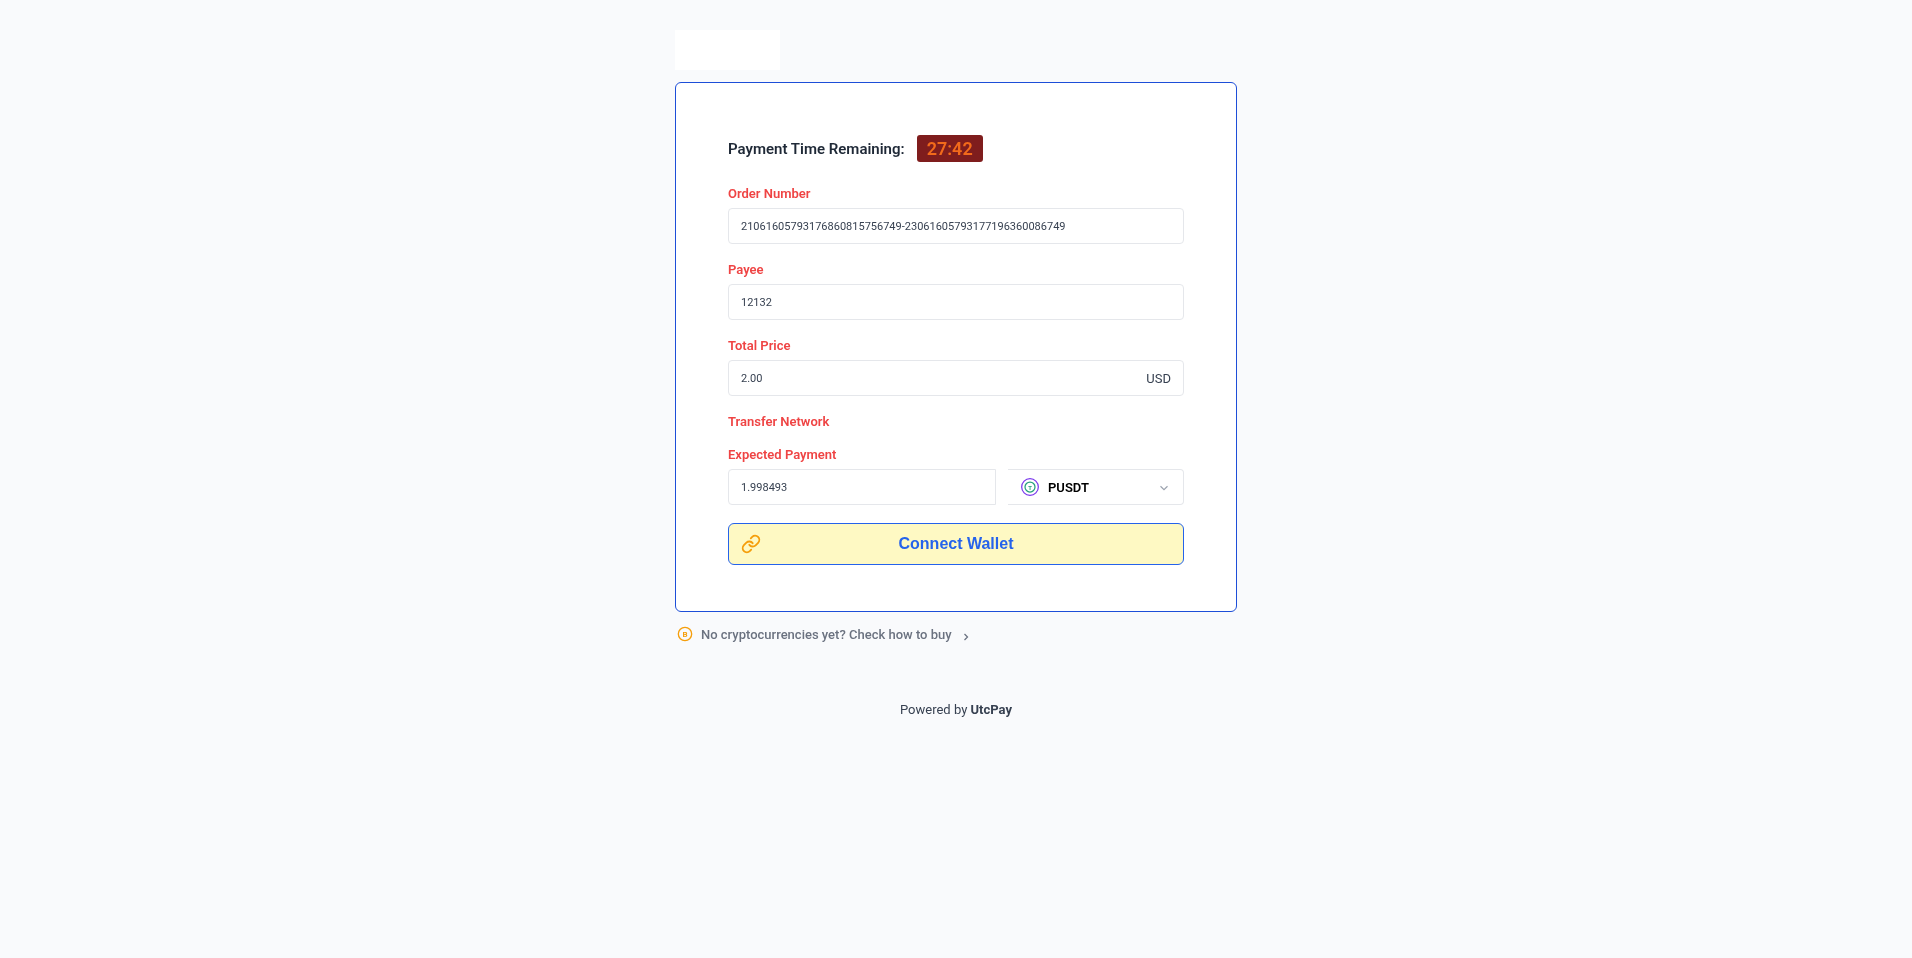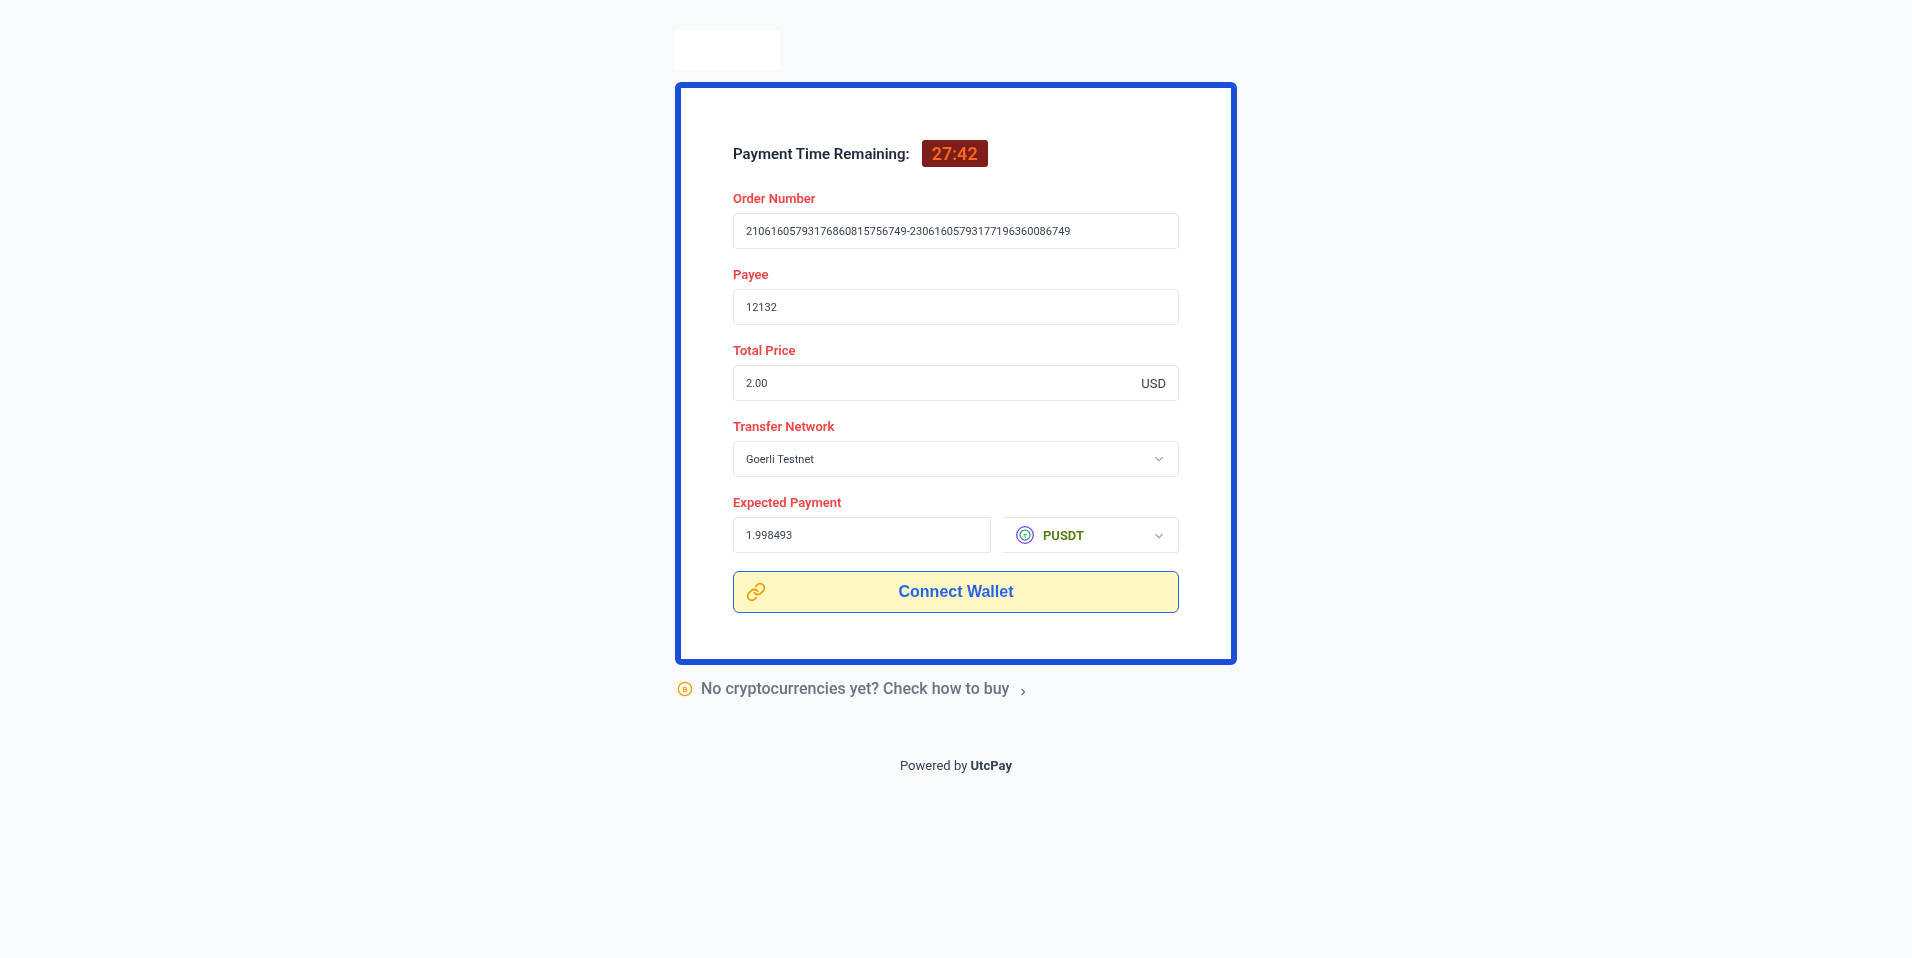--- a/index.html
+++ b/index.html
@@ -28,21 +28,21 @@
       justify-content: flex-start;
     }
     .logo-box {
       width: 105px;
       height: 40px;
       background: #fff;
     }
     .card {
       width: 562px;
       background: #fff;
-      border: 6px solid #1d4ed8;
+      border: 1px solid #1d4ed8;
       border-radius: 6px;
       padding: 52px 52px 46px 52px;
       margin-top: 2px;
     }
     .timer-row {
       display: flex;
       align-items: center;
       gap: 12px;
       margin-bottom: 24px;
     }
@@ -127,21 +127,21 @@
       width: 20px;
       height: 20px;
       border-radius: 50%;
       display: flex;
       align-items: center;
       justify-content: center;
     }
     .currency-label {
       font-size: 13px;
       font-weight: 600;
-      color: #4d7c0f;
+      color: #000000;
     }
     .btn {
       width: 100%;
       border: 1.5px solid #2563eb;
       border-radius: 6px;
       background: #fef9c3;
       padding: 11px 0;
       display: flex;
       align-items: center;
       justify-content: center;
@@ -172,21 +172,21 @@
     }
     .bitcoin-icon {
       width: 16px;
       height: 16px;
       display: flex;
       align-items: center;
       justify-content: center;
     }
     .footer-text {
       color: #6b7280;
-      font-size: 16px;
+      font-size: 13px;
       font-weight: 500;
     }
     .chevron-right {
       width: 12px;
       height: 12px;
     }
     .powered {
       width: 100%;
       text-align: center;
       margin-top: 60px;
@@ -229,28 +229,20 @@
     <div class="field">
       <span class="field-label">Total Price</span>
       <div class="field-box">
         <span class="field-value">2.00</span>
         <span class="field-suffix">USD</span>
       </div>
     </div>
 
     <div class="field">
       <span class="field-label">Transfer Network</span>
-      <div class="field-box select-box">
-        <span class="field-value">Goerli Testnet</span>
-        <span class="chevron-down">
-          <svg viewBox="0 0 24 24" fill="none" stroke="#9ca3af" stroke-width="2">
-              <polyline points="6 9 12 15 18 9"></polyline>
-            </svg>
-        </span>
-      </div>
     </div>
 
     <div class="field">
       <span class="field-label">Expected Payment</span>
       <div class="split-row">
         <div class="field-box">
           <span class="field-value">1.998493</span>
         </div>
         <div class="currency-box">
           <div class="currency-inner">

